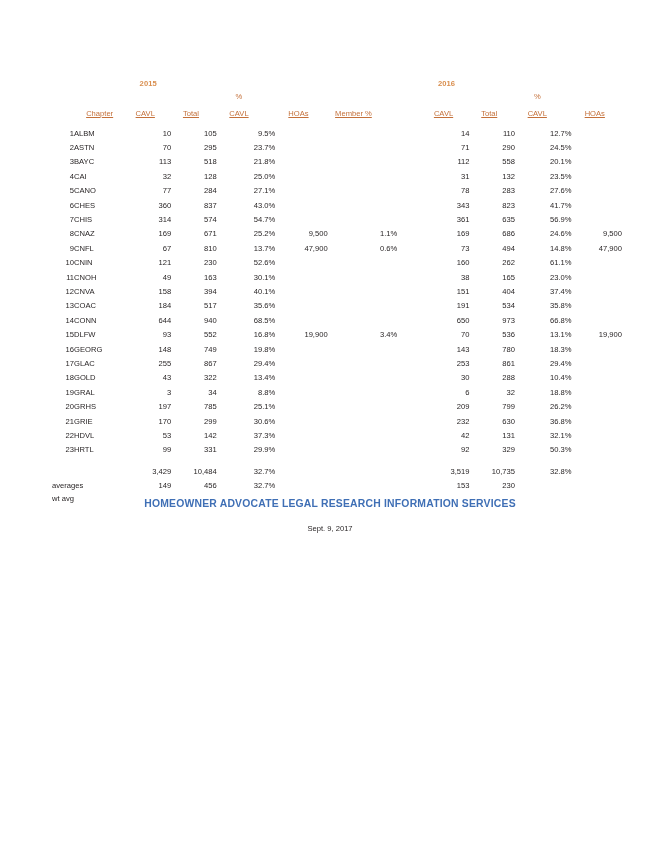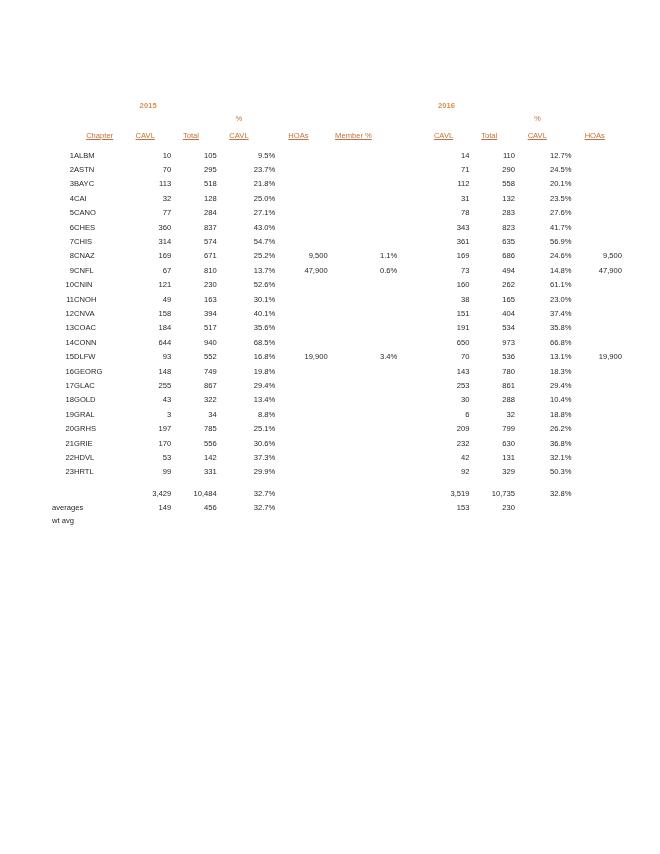--- a/index.html
+++ b/index.html
@@ -55,21 +55,21 @@
   .source-line2 {
     margin-top: 1px;
     padding-left: 104px;
     white-space: nowrap;
   }
 
   
   .tbl {
     position: absolute;
     left: 52px;
-    top: 98px;
+    top: 76px;
     width: 570px;
     border-collapse: collapse;
     font-size: 7.6px;
   }
   .tbl td, .tbl th {
     padding: 0;
     height: 14.35px;
     vertical-align: middle;
     font-weight: normal;
     white-space: nowrap;
@@ -481,21 +481,21 @@
           <td class="c-mem"></td>
           <td class="c-gap"></td>
           <td class="c-num2">209</td>
           <td class="c-num2">799</td>
           <td class="c-pct2">26.2%</td>
           <td class="c-hoa2"></td>
         </tr><tr class="data-row">
           <td class="c-idx">21</td>
           <td class="c-chap">GRIE</td>
           <td class="c-num">170</td>
-          <td class="c-num">556</td>
+          <td class="c-num">299</td>
           <td class="c-pct">30.6%</td>
           <td class="c-hoa"></td>
           <td class="c-mem"></td>
           <td class="c-gap"></td>
           <td class="c-num2">232</td>
           <td class="c-num2">630</td>
           <td class="c-pct2">36.8%</td>
           <td class="c-hoa2"></td>
         </tr><tr class="data-row">
           <td class="c-idx">22</td>
@@ -558,14 +558,16 @@
           <td class="c-mem"></td>
           <td class="c-gap"></td>
           <td class="c-num2"></td>
           <td class="c-num2"></td>
           <td class="c-pct2"></td>
           <td class="c-hoa2"></td>
         </tr></tbody>
 
   </table>
 
+  <div class="footer-title">HOMEOWNER ADVOCATE LEGAL RESEARCH INFORMATION SERVICES</div>
+  <div class="footer-date">Sept. 9, 2017</div>
 
 </div>
 
 </body></html>

